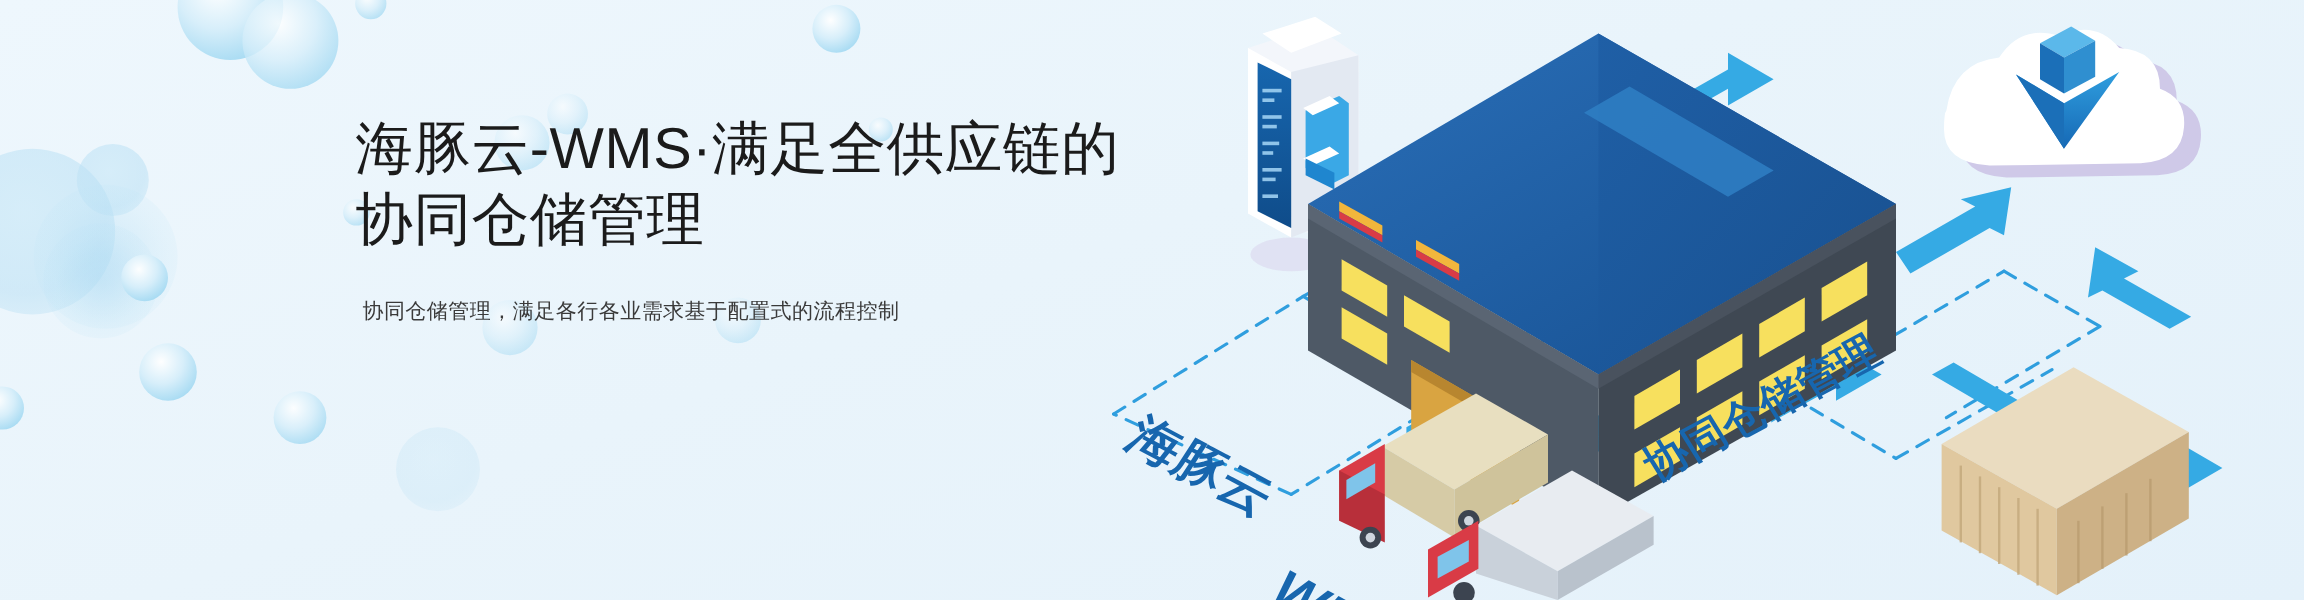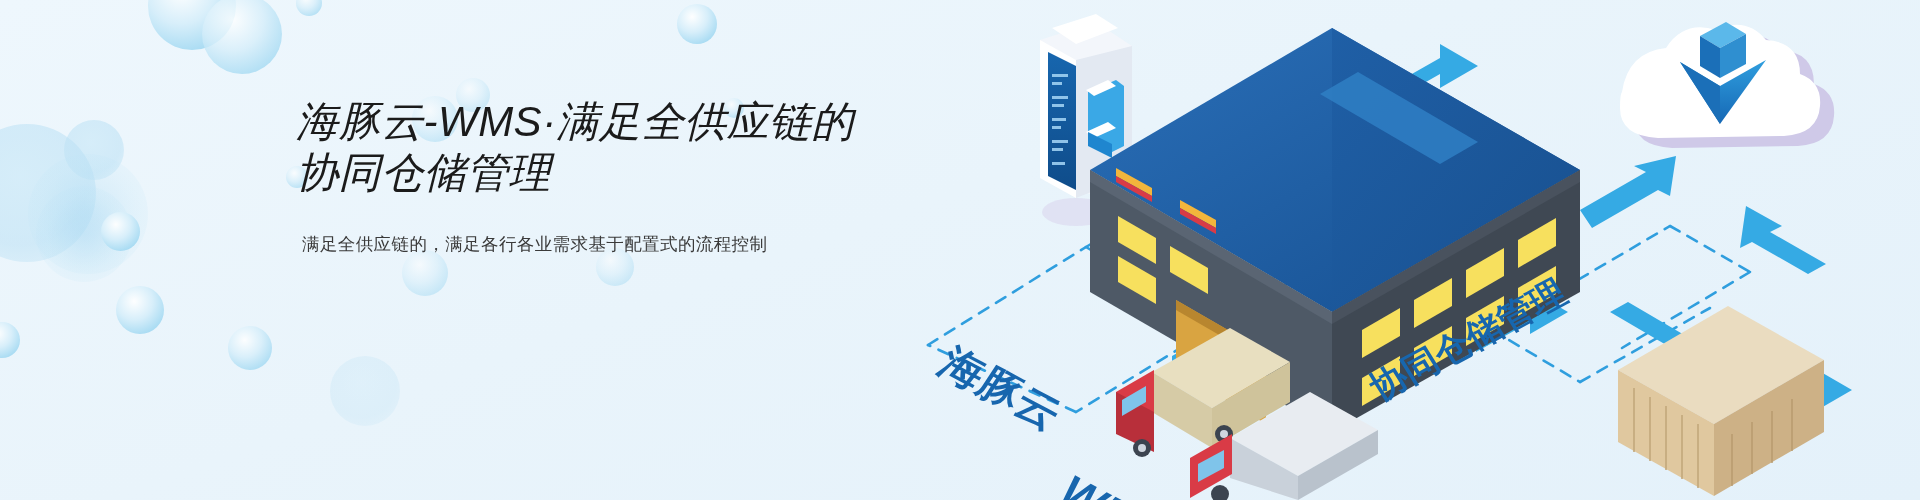--- a/index.html
+++ b/index.html
@@ -34,22 +34,22 @@
   }
   .bubble.flat {
     background:radial-gradient(circle at 45% 38%,
        rgba(206,234,248,.75) 0%,
        rgba(186,224,244,.55) 60%,
        rgba(186,224,244,.18) 100%);
   }
   
   #text-block { position:absolute; left:296px; top:96px; width:640px; }
   #headline {
-    font-size:42px; line-height:1.22; color:#1b1b1b;
-    font-weight:400; letter-spacing:.5px; white-space:pre-line;font-style:italic;
+    font-size:48px; line-height:1.22; color:#1b1b1b;
+    font-weight:400; letter-spacing:.5px; white-space:pre-line;
   }
   #subtitle {
     margin-top:34px; margin-left:6px;
     font-size:17.5px; color:#3a3a3a; letter-spacing:.4px;
   }
   
   #illustration { position:absolute; left:880px; top:0; width:1040px; height:500px; }
   #illustration svg { display:block; width:1040px; height:500px; }
 </style>
 </head>
@@ -75,21 +75,21 @@
     <div class="bubble solid" style="left:456px;top:78px;width:34px;height:34px;opacity:.5;"></div>
     <div class="bubble solid" style="left:402px;top:250px;width:46px;height:46px;opacity:.55;"></div>
     <div class="bubble solid" style="left:596px;top:248px;width:38px;height:38px;opacity:.5;"></div>
     <div class="bubble solid" style="left:724px;top:98px;width:20px;height:20px;opacity:.7;"></div>
     <div class="bubble flat" style="left:330px;top:356px;width:70px;height:70px;opacity:.5;"></div>
   </div>
 
   <div id="text-block">
     <h1 id="headline">海豚云-WMS·满足全供应链的
 协同仓储管理</h1>
-    <p id="subtitle">满足全供应链的，满足各行各业需求基于配置式的流程控制</p>
+    <p id="subtitle">协同仓储管理，满足各行各业需求基于配置式的流程控制</p>
   </div>
 
   <div id="illustration">
     <svg viewBox="0 0 1040 500" xmlns="http://www.w3.org/2000/svg">
       <defs>
         <linearGradient id="gRoof" x1="0" y1="0" x2="1" y2="1">
           <stop offset="0" stop-color="#2a6fb8"></stop>
             <stop offset="1" stop-color="#164f90"></stop>
         </linearGradient>
         <linearGradient id="gRoofB" x1="0" y1="0" x2="1" y2="1">

